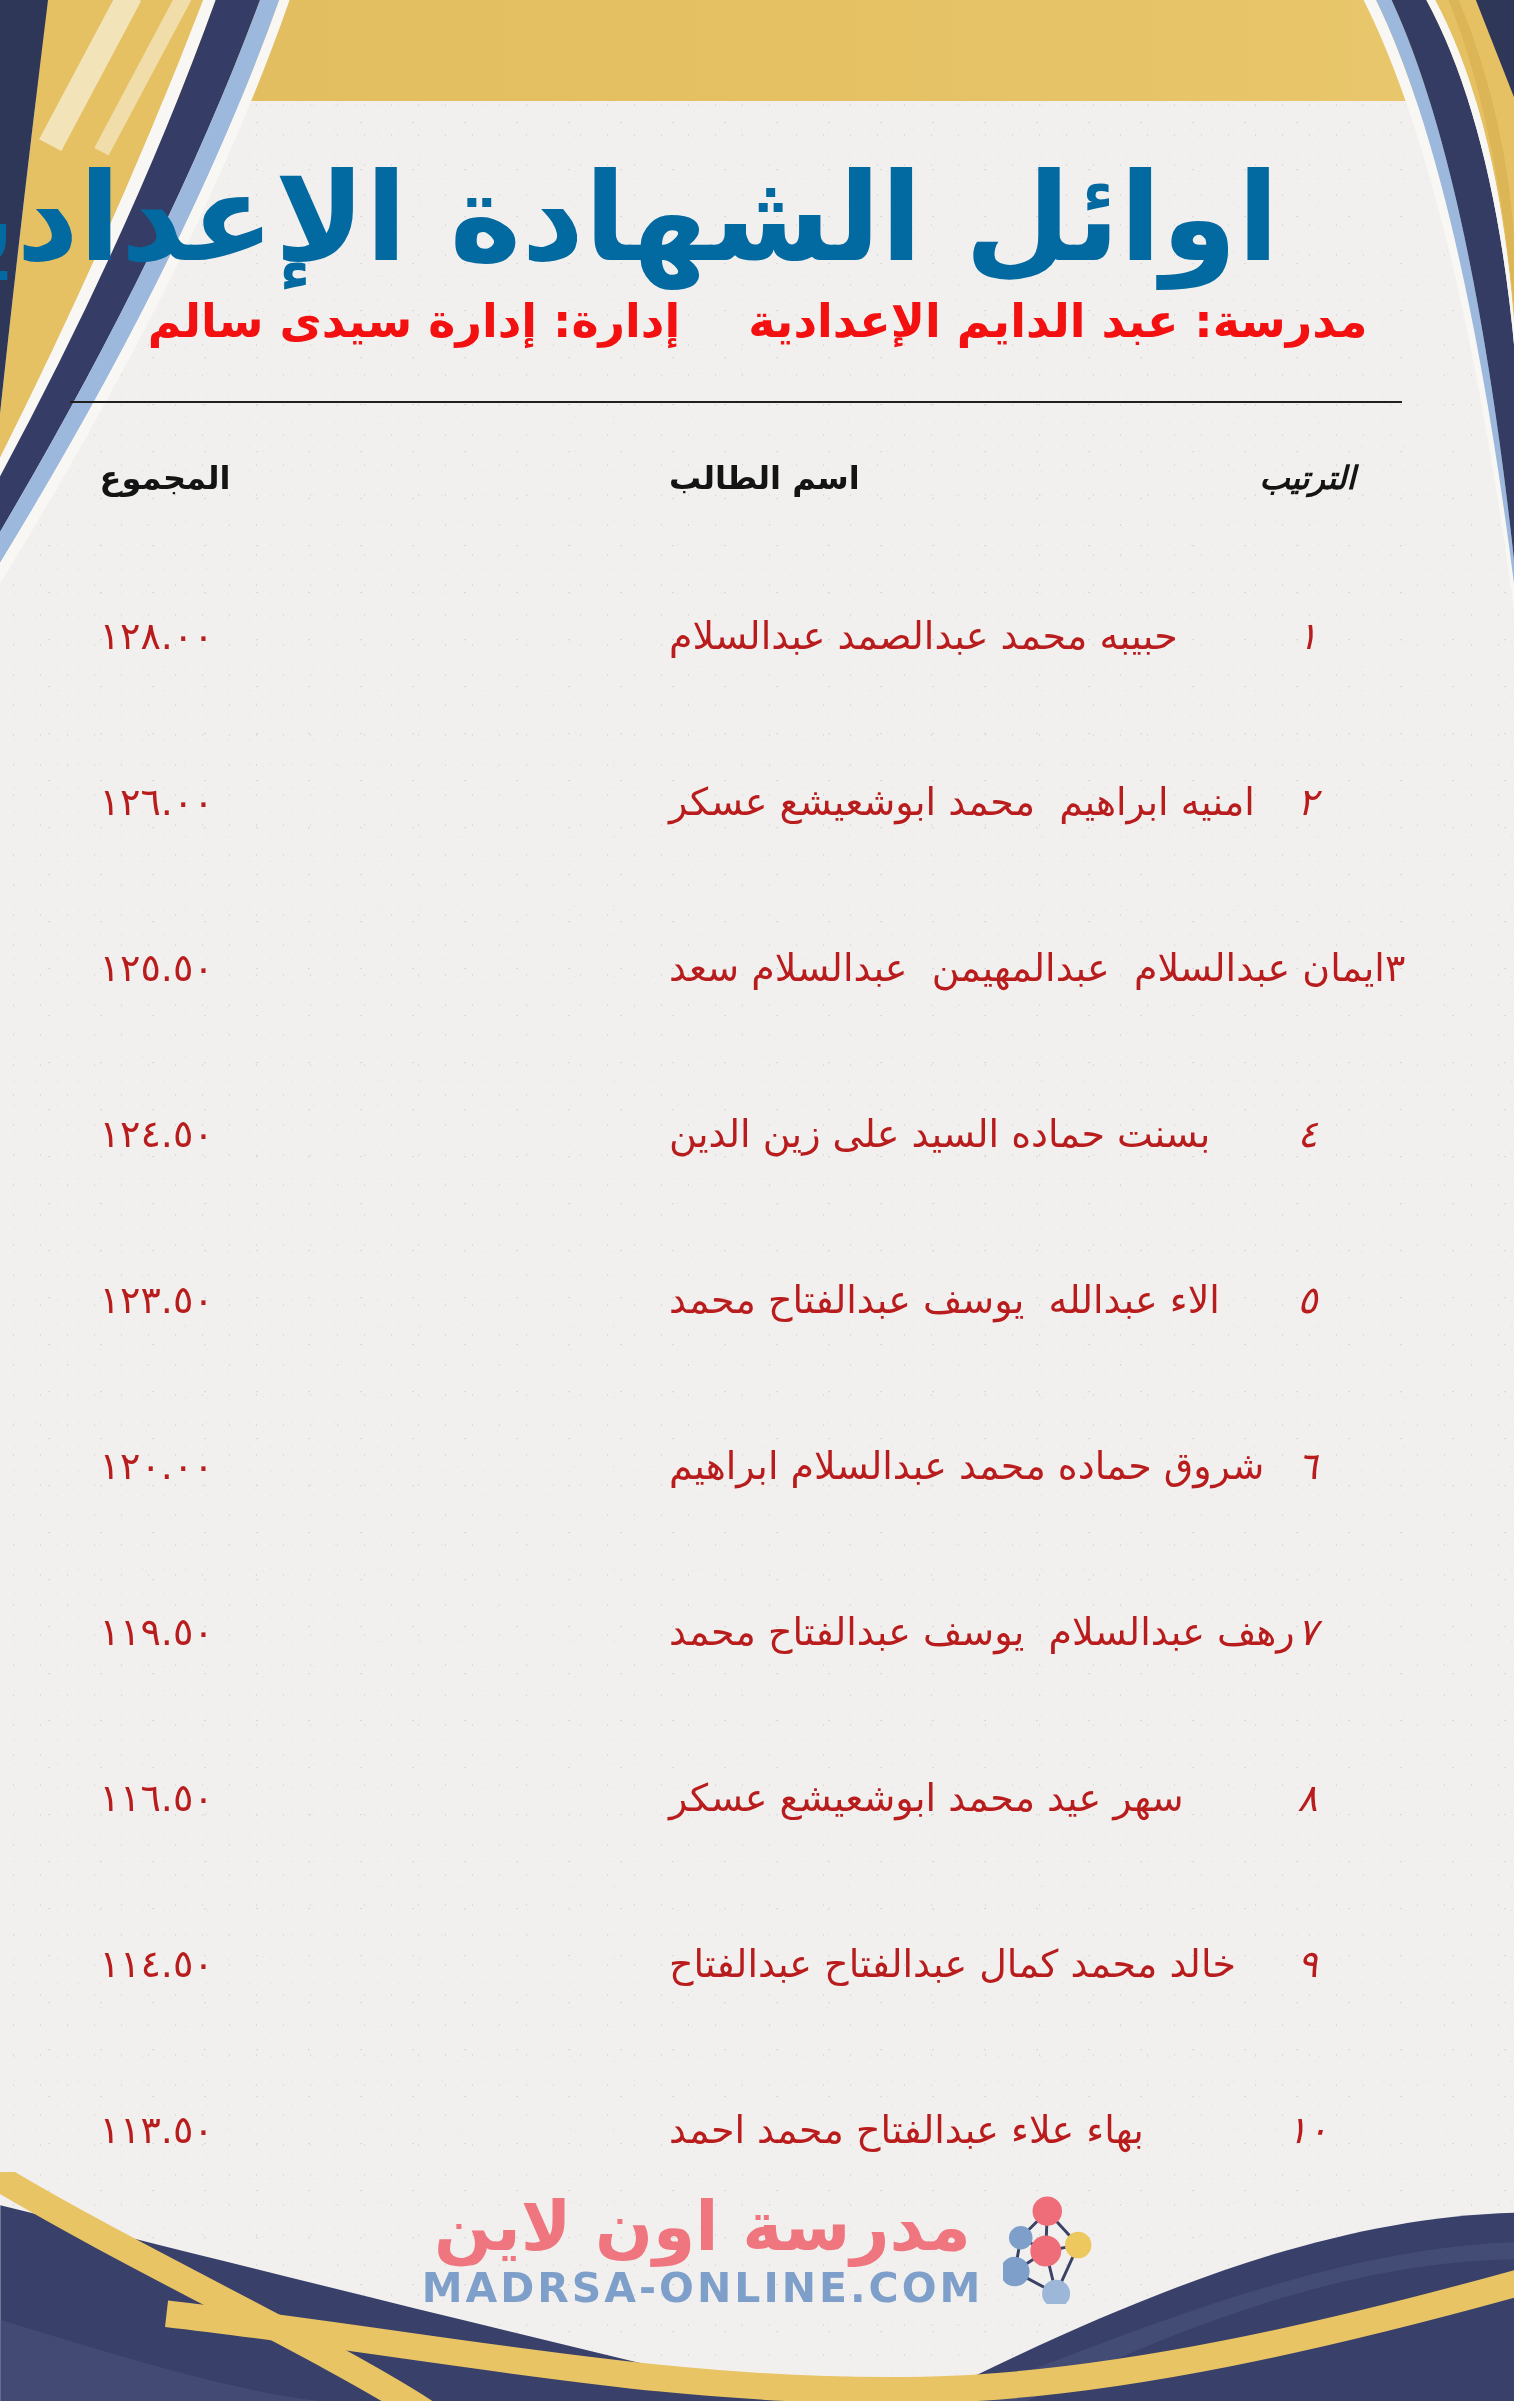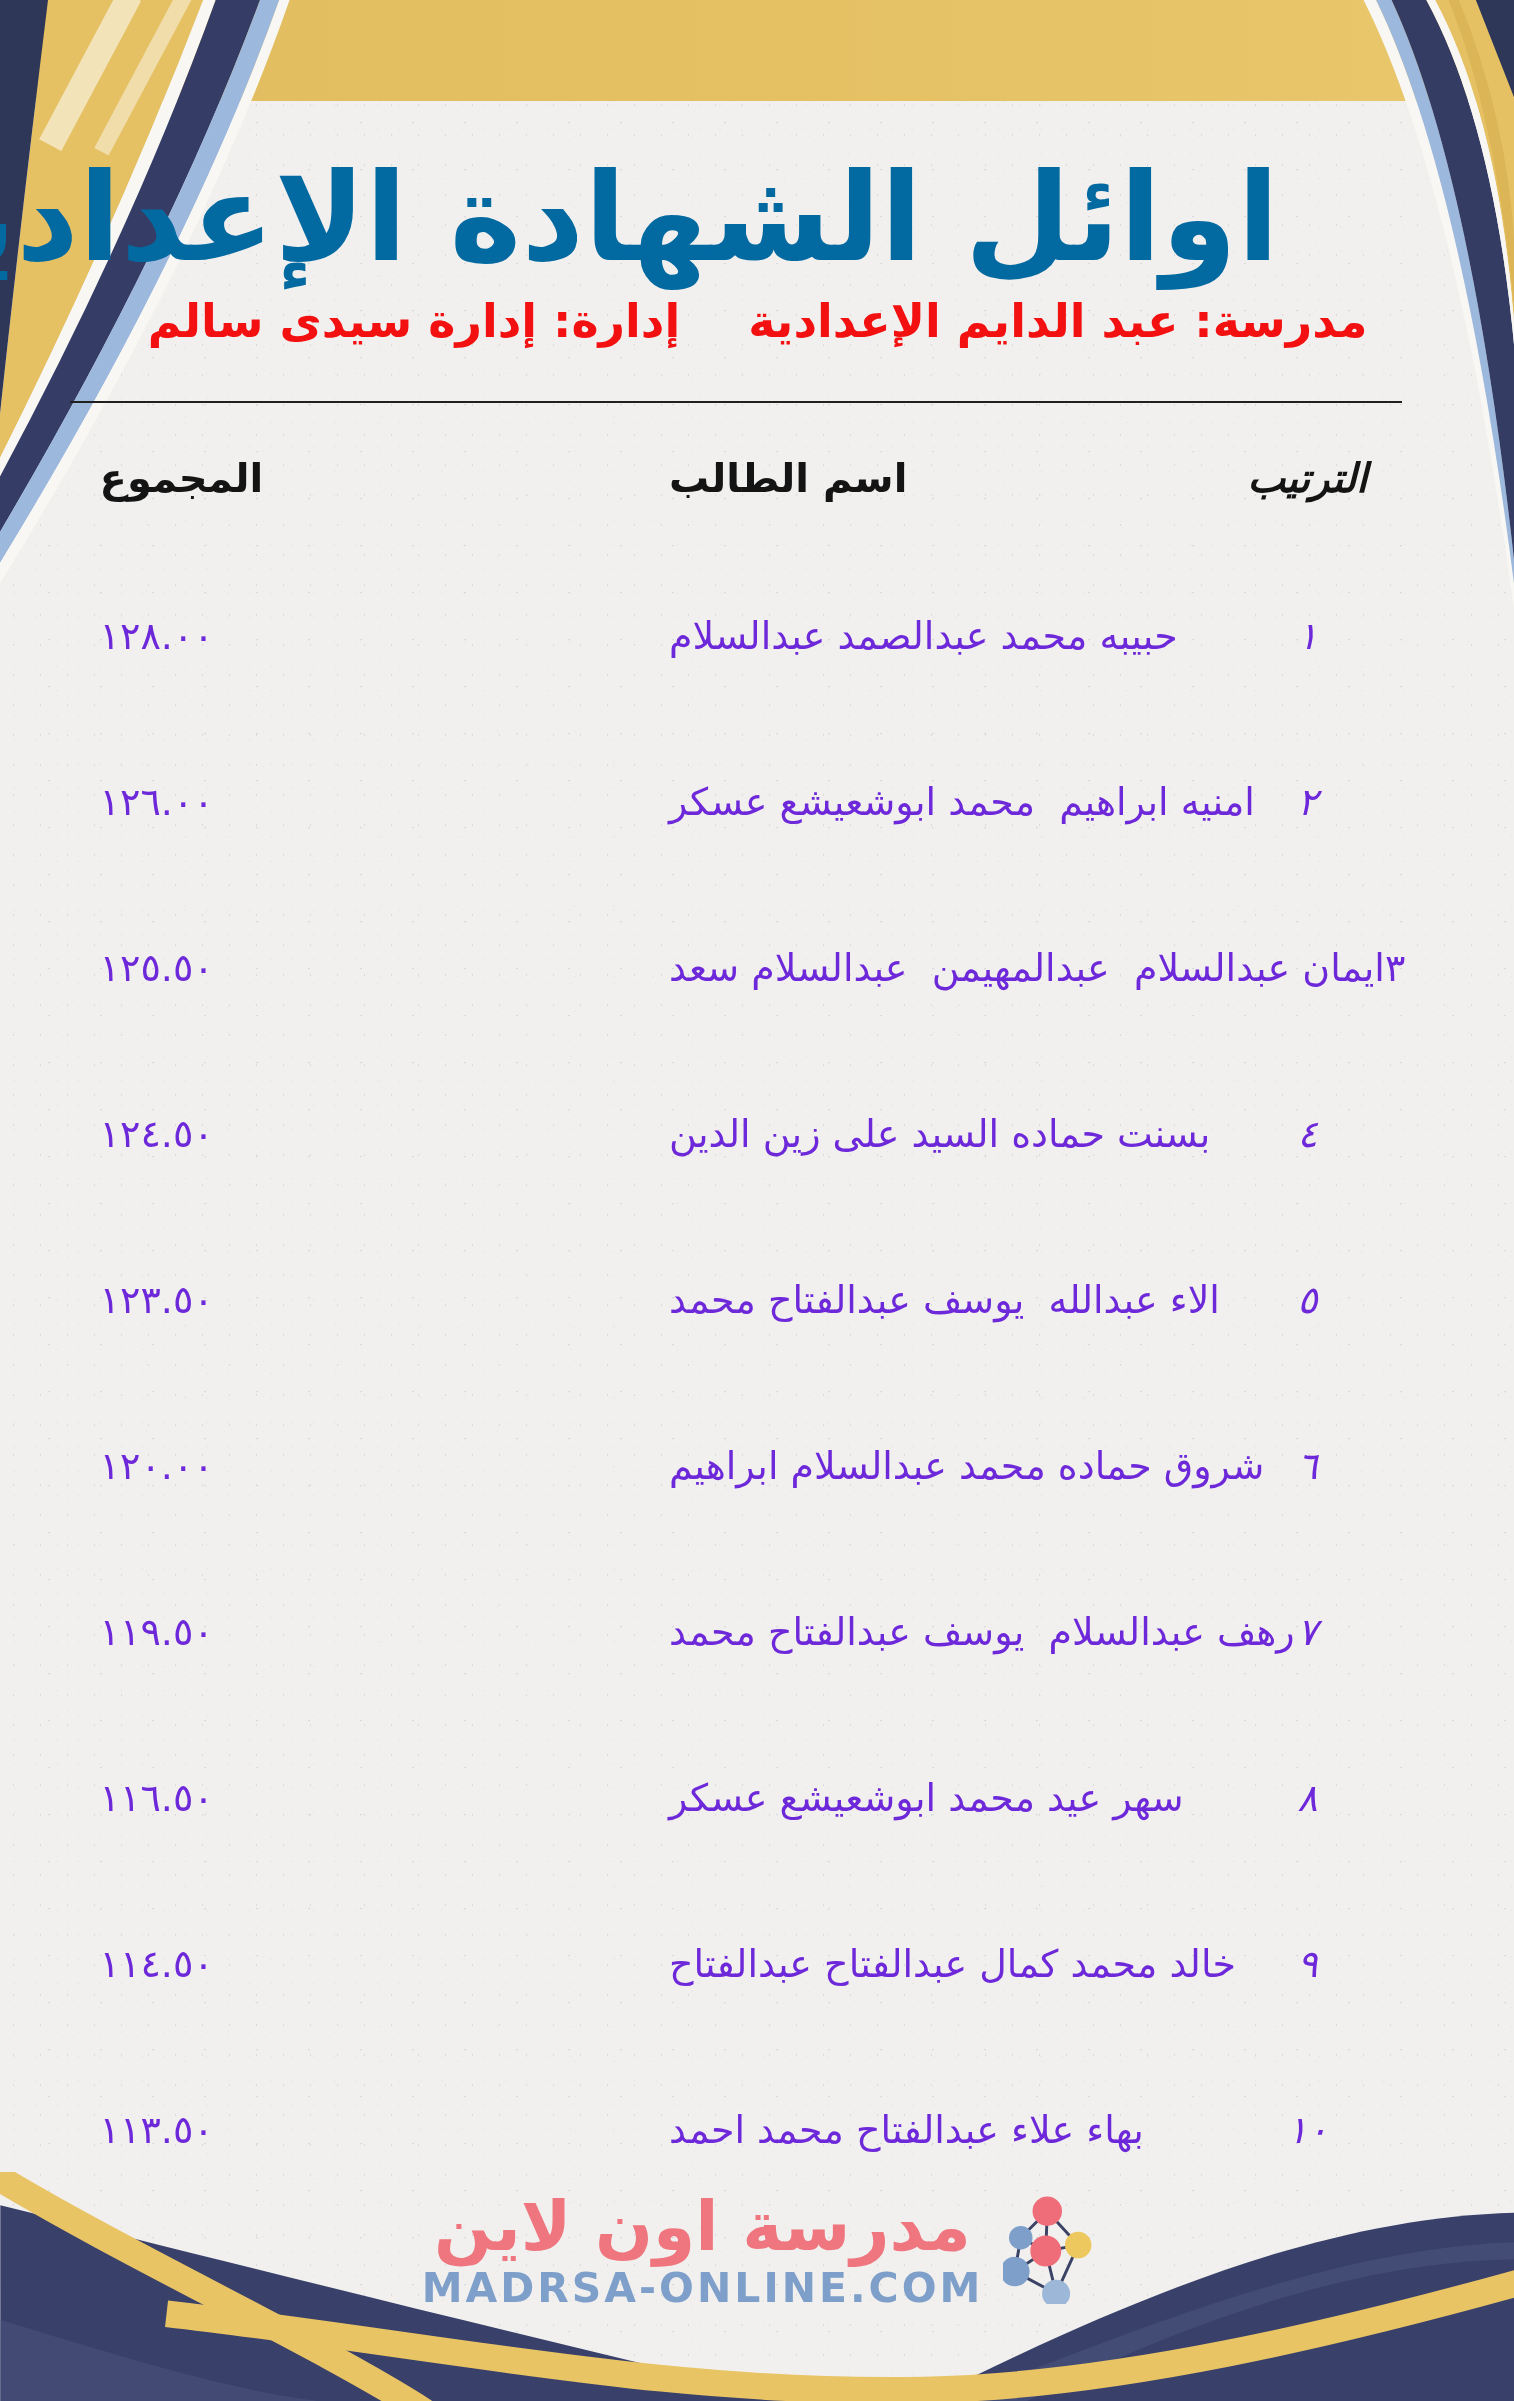--- a/index.html
+++ b/index.html
@@ -30,23 +30,23 @@
     left:0;top:294px;width:1515px;display:flex;direction:rtl;
     justify-content:center;gap:68px;
     font-size:46px;font-weight:bold;color:#f31010;line-height:1.2;white-space:nowrap;
   }
   .divider{left:70px;top:401px;width:1332px;height:2.2px;background:#20201f;}
   
   .thead,.trow{
     position:relative;left:70px;width:1332px;
     display:grid;grid-template-columns:599px 543px 191px;direction:ltr;align-items:center;
   }
-  .thead{top:0;height:83px;font-size:40px;font-weight:bold;color:#141414;}
+  .thead{top:0;height:83px;font-size:32px;font-weight:bold;color:#141414;}
   .rows-host{left:0;top:553px;width:1515px;}
-  .trow{height:166px;font-size:38px;color:#6d28d9;}
+  .trow{height:166px;font-size:38px;color:#b91c1c;}
   .cell{min-width:0;}
   .c-total{text-align:left;padding-left:29.6px;white-space:pre;}
   .c-name{text-align:left;}
   .c-name .nm{display:inline-block;direction:rtl;unicode-bidi:embed;white-space:pre;}
   .c-rank{text-align:center;white-space:pre;font-style:italic;}
   .table-wrap{left:0;top:436px;width:1515px;}
   
   .logo{
     left:0;bottom:90px;width:1515px;display:flex;justify-content:center;
     align-items:center;gap:20px;z-index:6;direction:ltr;

